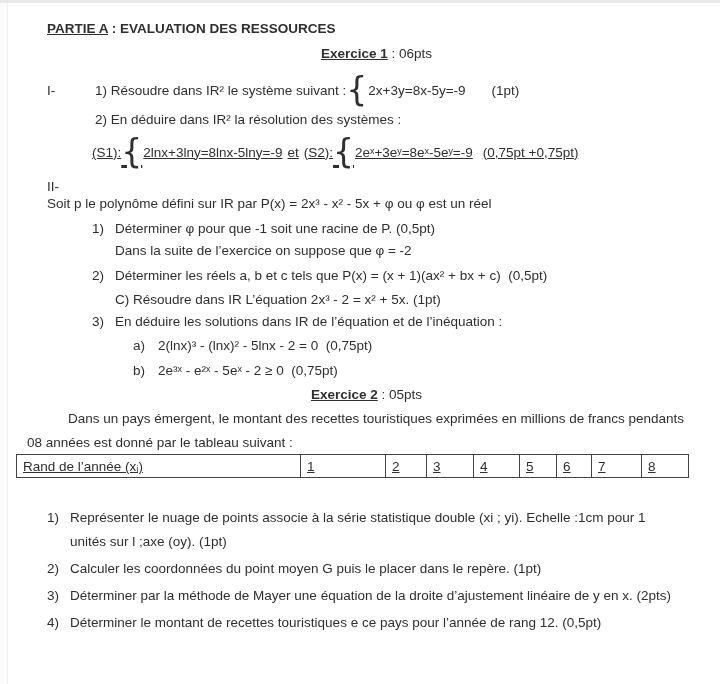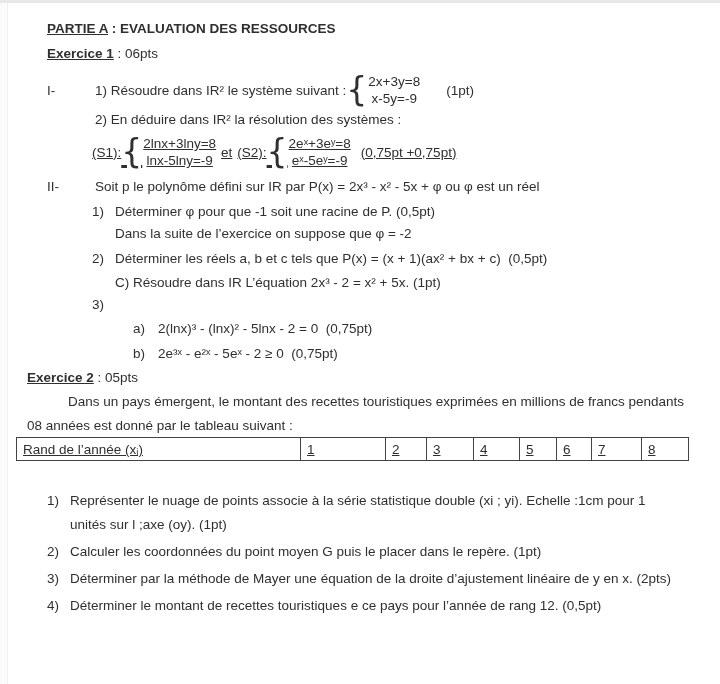--- a/index.html
+++ b/index.html
@@ -13,39 +13,39 @@
     overflow: hidden;
   }
   .edge-top { position: absolute; top: 0; left: 0; width: 720px; height: 3px; background: #e8e8e8; }
   .edge-left { position: absolute; top: 3px; left: 0; width: 8px; height: 681px; background: #fbfbfb; border-right: 1px solid #f0f0f0; }
   .content { position: absolute; left: 16px; top: 20px; width: 690px; }
 
   .nw { white-space: nowrap; }
   .u { text-decoration: underline; }
 
   .h1 { margin: 0 0 8px 31px; line-height: 17px; font-weight: 700; white-space: nowrap; }
-  .exh { line-height: 17px; white-space: nowrap; }
+  .exh { line-height: 17px; white-space: nowrap; text-align: center; }
   .exh .ex-title { font-weight: 700; text-decoration: underline; }
   .ex1 { margin: 0 0 9px 31px; }
   .ex2 { margin: 0 0 7px 11px; }
 
   .row { display: flex; align-items: center; }
   .roman { width: 48px; flex: none; }
   .q1row { margin: 0 0 2px 31px; height: 38px; }
   .system { display: inline-flex; align-items: center; }
   .brace { font-family: "DejaVu Sans", sans-serif; font-size: 33px; line-height: 36px; font-weight: 400; color: #2f2f2f; }
-  .syslines { display: flex; flex-direction: column; align-items: center; line-height: 17px; white-space: nowrap; padding-left: 1px; }
+  .syslines { display: flex; flex-direction: row; align-items: center; line-height: 17px; white-space: nowrap; padding-left: 1px; }
   .q1row .pts { margin-left: 26px; }
 
   .q2line { margin: 0 0 4px 79px; line-height: 17px; white-space: nowrap; }
   .sysrow { margin: 0 0 6px 76px; height: 40px; display: flex; align-items: center; white-space: nowrap; text-decoration: underline; }
   .sysrow .et { margin: 0 5px; }
   .sysrow .pts { margin-left: 10px; }
 
-  .iirow { margin: 0 0 8px 31px; display: flex; align-items: flex-start; line-height: 17px; white-space: nowrap; }
+  .iirow { margin: 0 0 8px 31px; display: flex; align-items: flex-start; line-height: 17px; white-space: nowrap; flex-direction: column; }
 
   .qitem { display: flex; line-height: 17px; }
   .qitem .qnum { width: 23px; flex: none; }
   .lvl1 { margin-left: 76px; white-space: nowrap; }
   .lvl2 { margin-left: 117px; white-space: nowrap; }
   .lvl2 .qnum { width: 25px; }
   .qnote { margin-left: 99px; line-height: 17px; white-space: nowrap; }
 
   .mb5 { margin-bottom: 5px; } .mb7 { margin-bottom: 7px; } .mb8 { margin-bottom: 8px; }
 
@@ -119,20 +119,21 @@
   <div class="qnote mb8">Dans la suite de l’exercice on suppose que φ = -2</div>
 
   <div class="qitem lvl1 mb7">
     <span class="qnum">2)</span>
     <span>Déterminer les réels a, b et c tels que P(x) = (x + 1)(ax² + bx + c) &nbsp;(0,5pt)</span>
   </div>
   <div class="qnote mb5">C) Résoudre dans IR L’équation 2x³ - 2 = x² + 5x. (1pt)</div>
 
   <div class="qitem lvl1 mb7">
     <span class="qnum">3)</span>
+    <span>En déduire les solutions dans IR de l’équation et de l’inéquation :</span>
   </div>
 
   <div class="qitem lvl2 mb8">
     <span class="qnum">a)</span>
     <span>2(lnx)³ - (lnx)² - 5lnx - 2 = 0 &nbsp;(0,75pt)</span>
   </div>
   <div class="qitem lvl2 mb7">
     <span class="qnum">b)</span>
     <span>2e³ˣ - e²ˣ - 5eˣ - 2 ≥ 0 &nbsp;(0,75pt)</span>
   </div>

